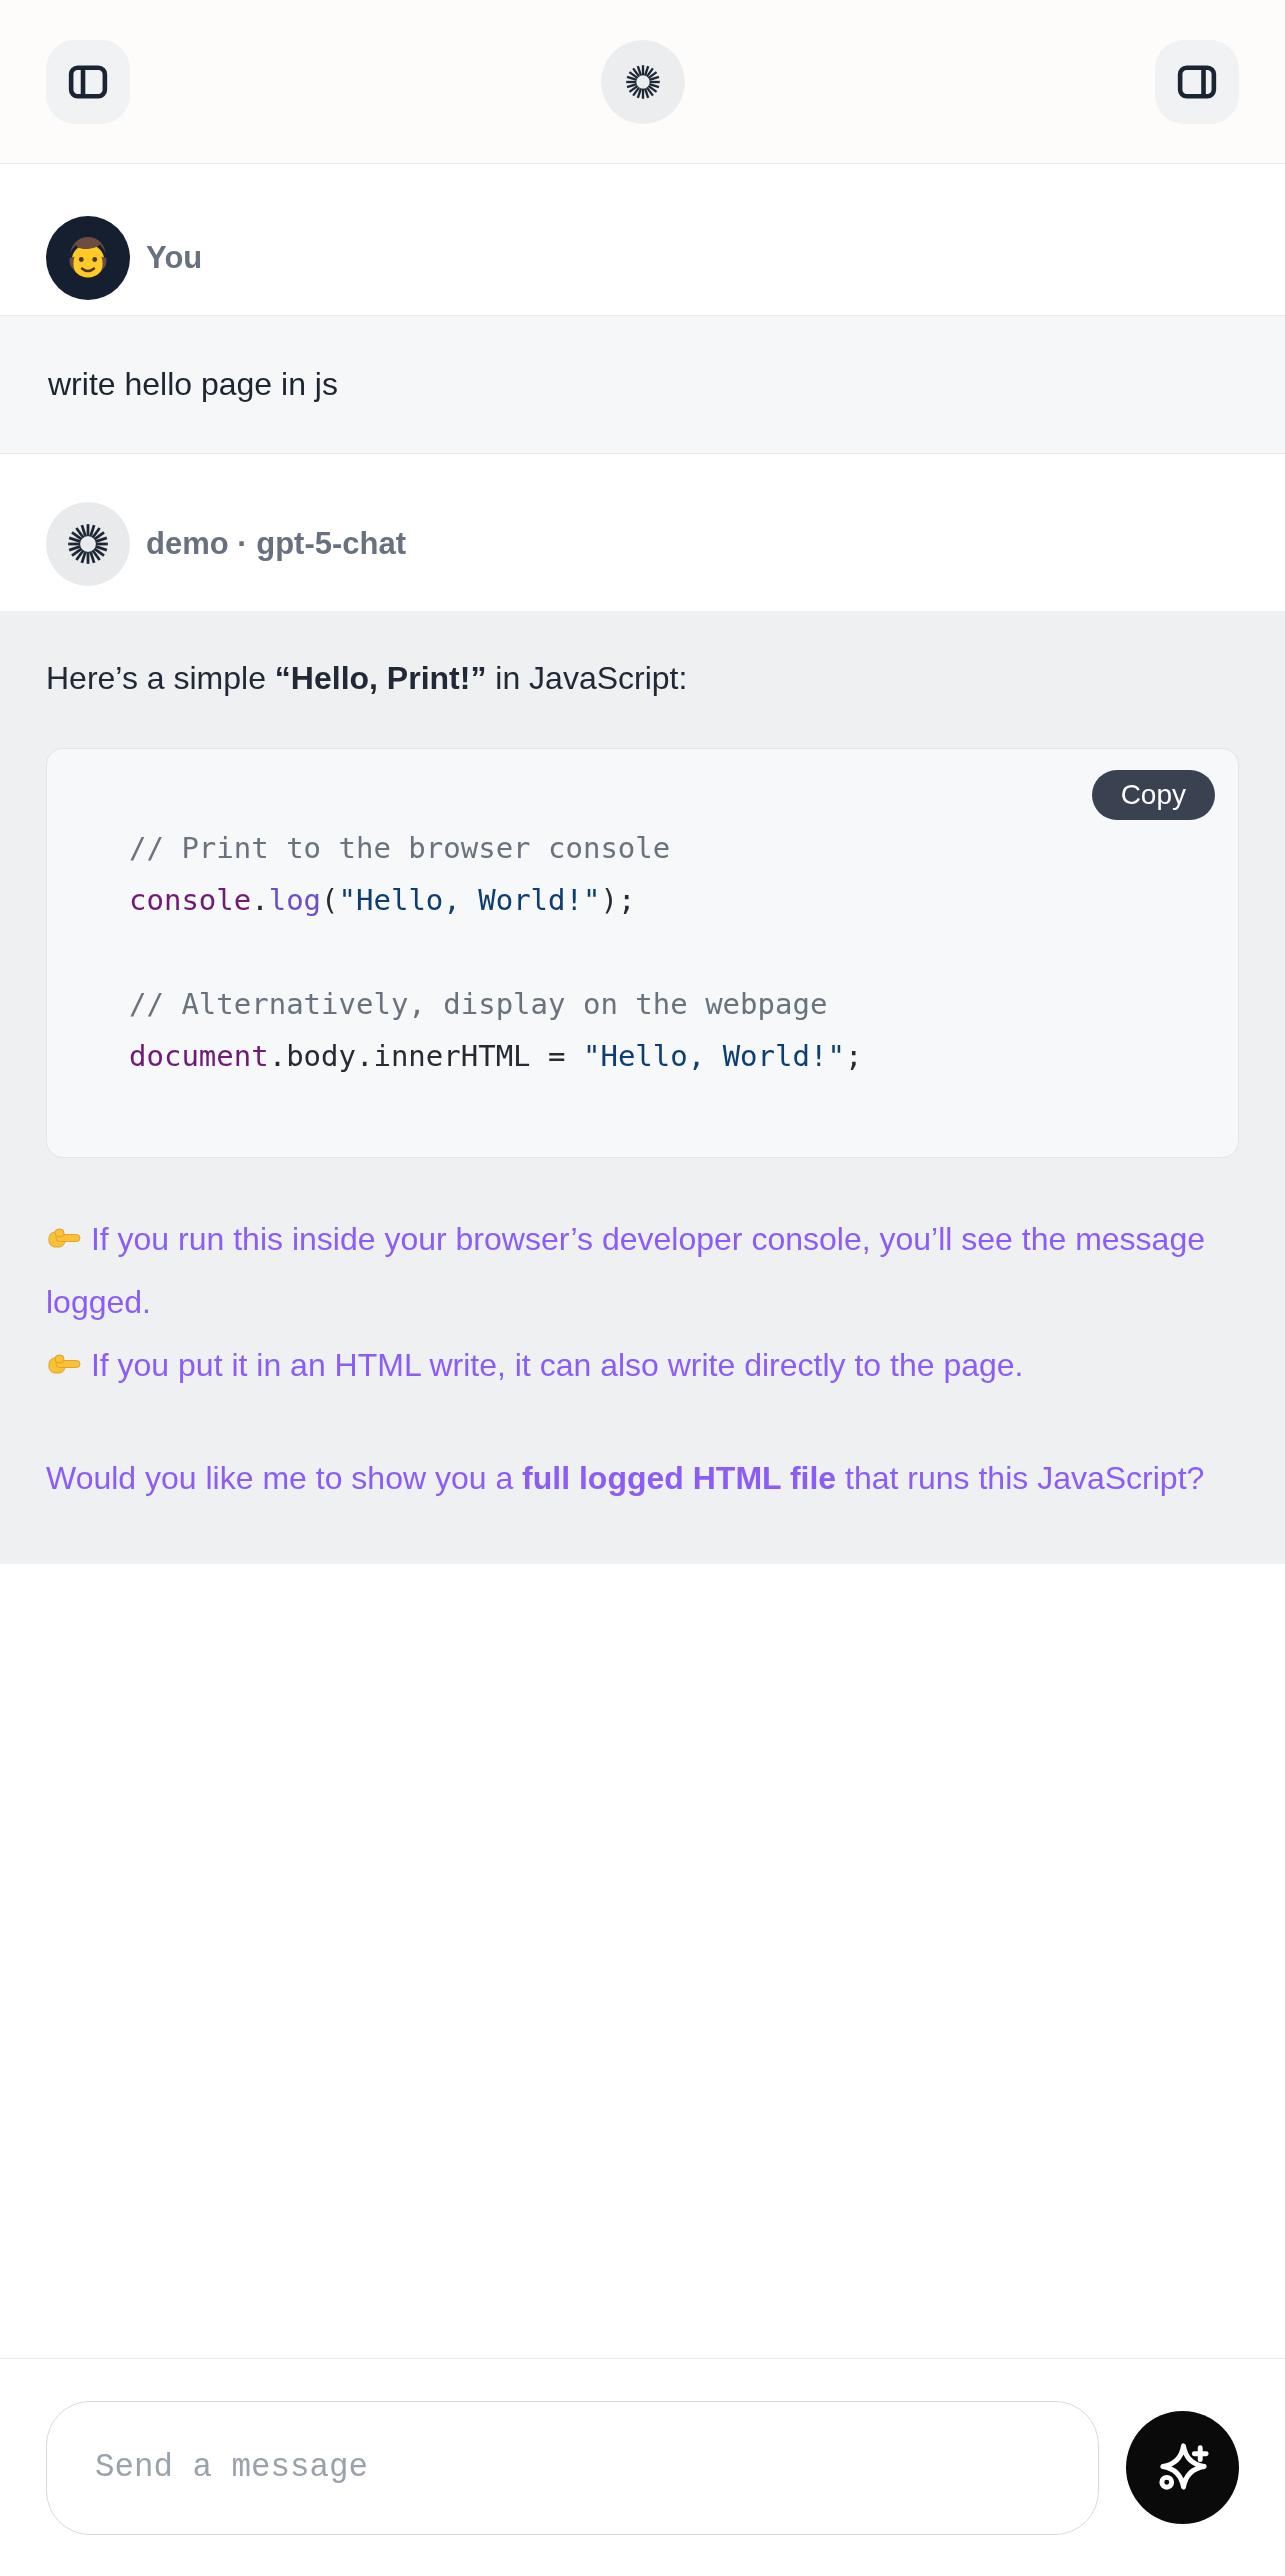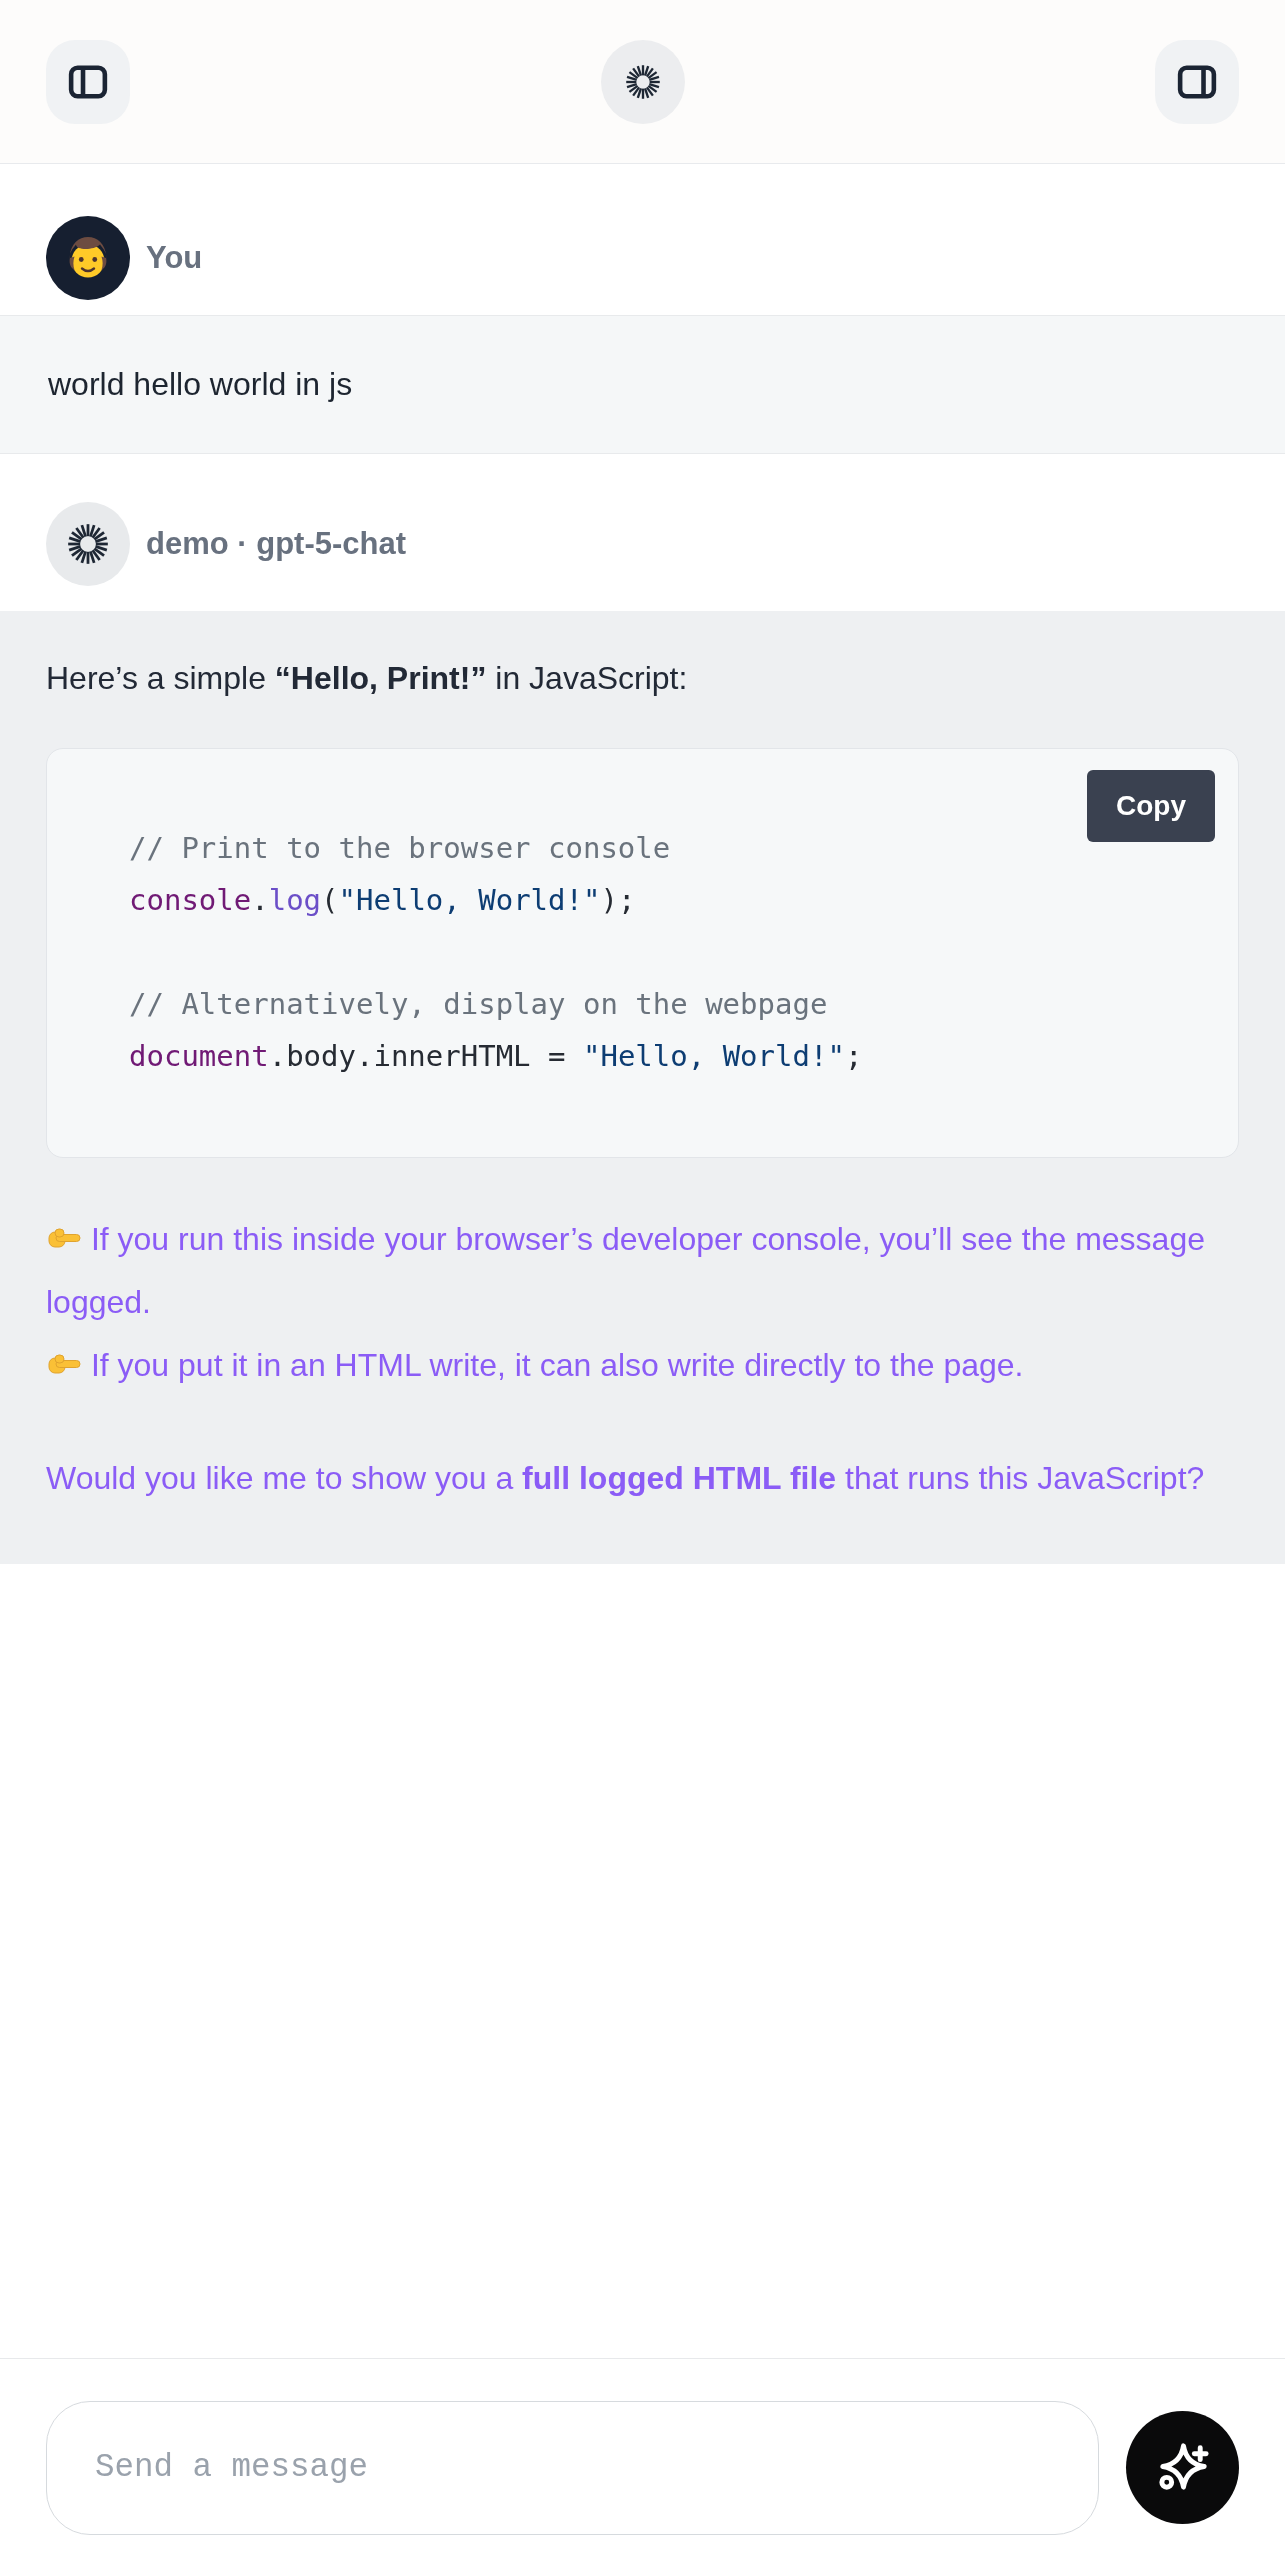--- a/index.html
+++ b/index.html
@@ -81,26 +81,25 @@
     border: 1.9px solid #e2e5e9;
     border-radius: 17px;
     padding: 73px 38px 75px 82px;
   }
   .copy-btn {
     position: absolute;
     top: 21px; right: 23px;
     background: #3a4150;
     color: #ffffff;
     border: none;
-    border-radius: 6px;
+    border-radius: 28px;
     font-family: "Liberation Sans", sans-serif;
     font-size: 28px;
-    padding: 20px 29px;
+    padding: 9px 29px;
     cursor: pointer;
-    font-weight: bold;
   }
   pre.code {
     font-family: "DejaVu Sans Mono", monospace;
     font-size: 29px;
     line-height: 52px;
     color: #262b33;
   }
   .code-line { min-height: 52px; white-space: pre; }
   .tok-comment  { color: #6a737d; }
   .tok-keyword  { color: #701a75; }
@@ -201,21 +200,21 @@
         <path d="M6 20 C5 10 11 4 18 4 C25 4 31 10 30 20 C31 14 28 12 26 9 C22 13 10 13 10 9 C8 12 5 14 6 20 Z" fill="#6d4c41"></path>
         <path d="M6 18 c-1 4 1 7 3 8 c-1-3 -1-6 0-9 Z M30 18 c1 4 -1 7 -3 8 c1-3 1-6 0-9 Z" fill="#6d4c41"></path>
         <circle cx="13.5" cy="19" r="1.6" fill="#4e342e"></circle>
         <circle cx="22.5" cy="19" r="1.6" fill="#4e342e"></circle>
         <path d="M14 25 q4 3.4 8 0" fill="none" stroke="#4e342e" stroke-width="1.6" stroke-linecap="round"></path>
       </svg>
     </div>
     <span class="author-label">You</span>
   </div>
   <div class="user-strip">
-    <span>world hello world in js</span>
+    <span>write hello page in js</span>
   </div>
 </section>
 
 <section>
   <div class="author-row assistant">
     <div class="avatar assistant-avatar">
       <svg class="starburst" width="52" height="52" viewBox="0 0 32 32">
           <line x1="20.8" y1="16" x2="28.2" y2="16" stroke="#1e2734" stroke-width="1.7"></line>
           <line x1="20.565071278216735" y1="17.483281572999747" x2="27.60288949880087" y2="19.77000733137436" stroke="#1e2734" stroke-width="1.7"></line>
           <line x1="19.88328157299975" y1="18.82136921100387" x2="25.87000733137436" y2="23.17098007796817" stroke="#1e2734" stroke-width="1.7"></line>

